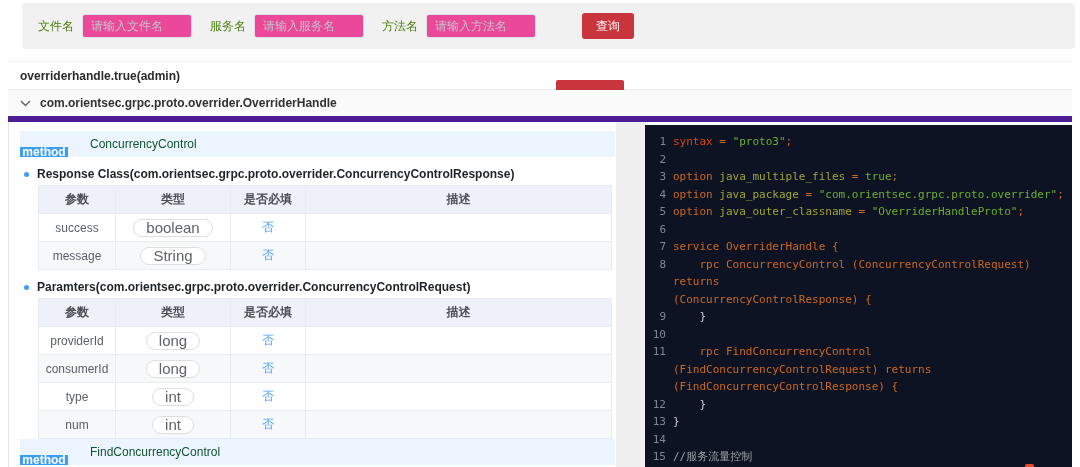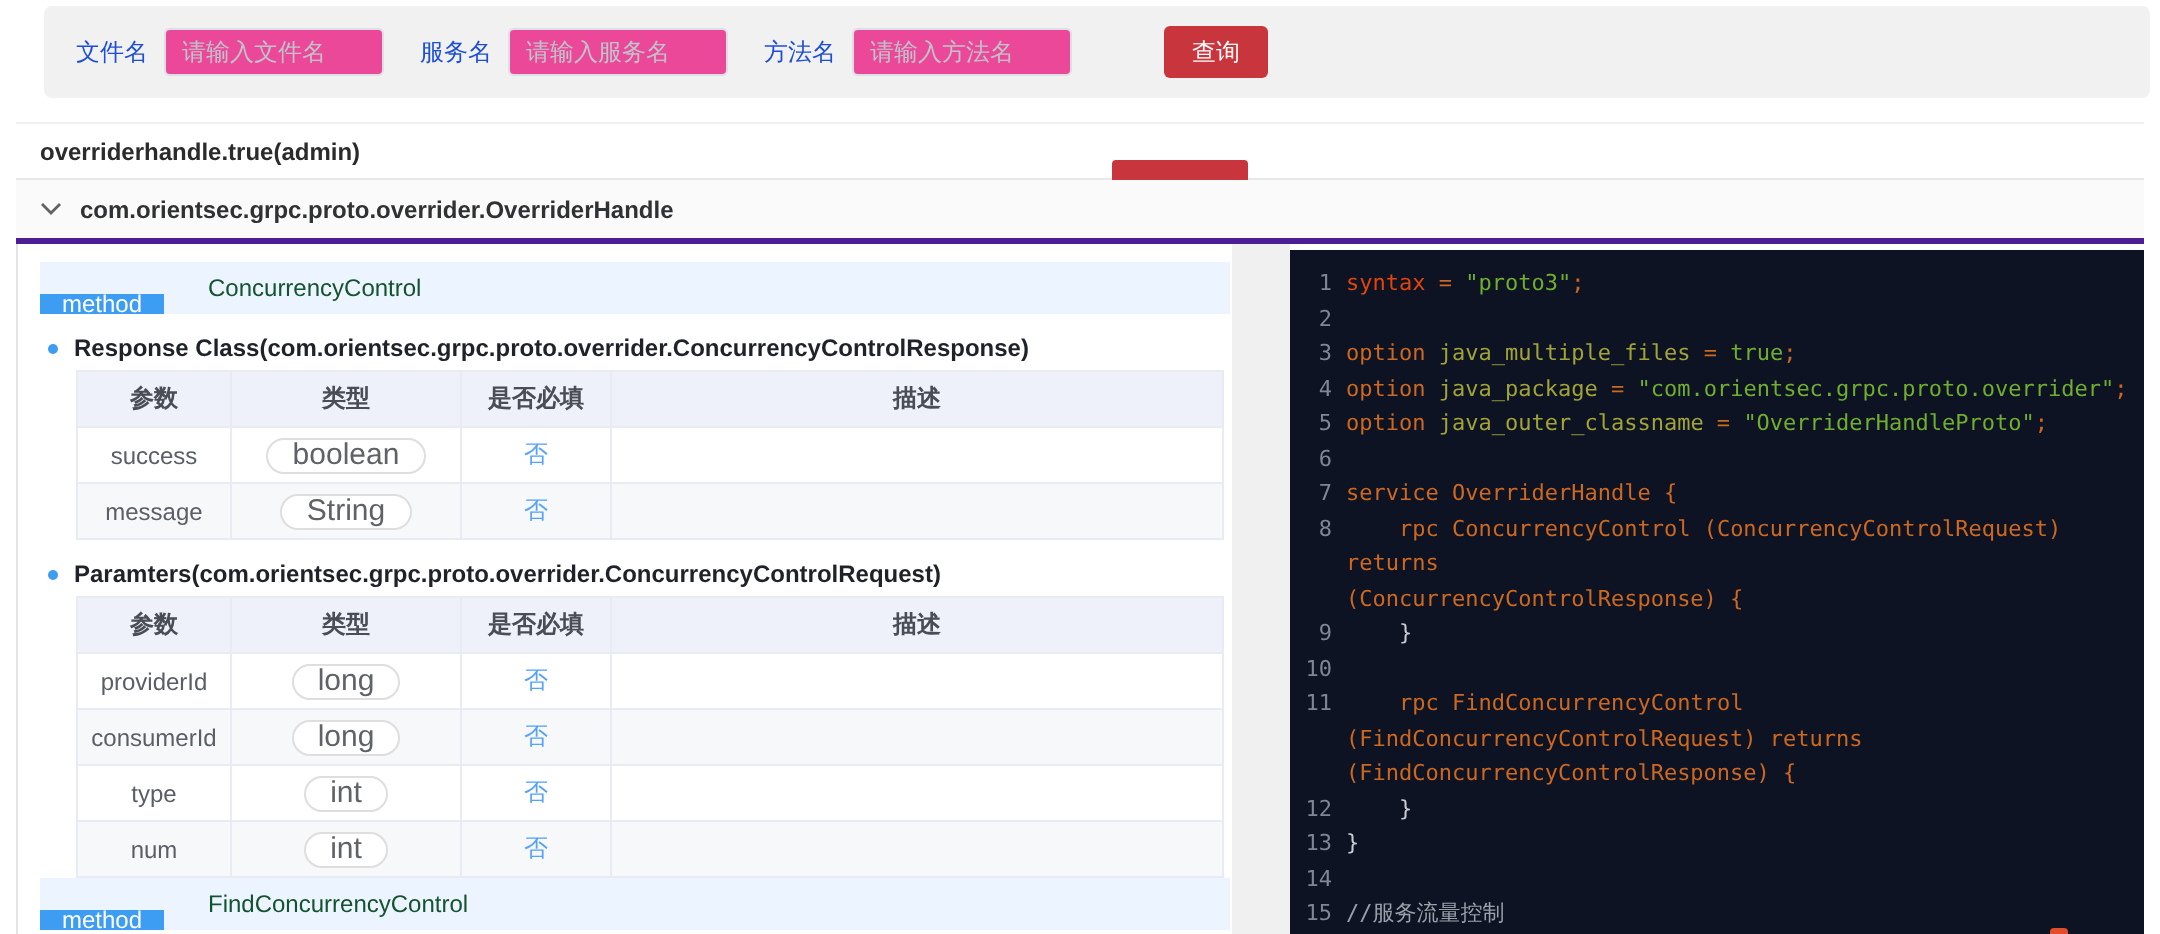--- a/index.html
+++ b/index.html
@@ -3,51 +3,51 @@
 <meta charset="utf-8">
 <style>
   * { margin:0; padding:0; box-sizing:border-box; }
   html,body { width:1080px; height:467px; overflow:hidden; background:#fff;
     font-family:"Liberation Sans","DejaVu Sans",sans-serif; font-size:12px; color:#333; }
 
   
   .filter-bar { position:absolute; left:22px; top:3px; width:1053px; height:46px;
     background:#f1f1f2; border-radius:4px; display:flex; align-items:center; padding-left:16px; }
   .field { display:flex; align-items:center; margin-right:18px; }
-  .field label { color:#1d4ed8; margin-right:8px; }
+  .field label { color:#4d7c0f; margin-right:8px; }
   .field input { width:110px; height:24px; border:1px solid #dcdfe6; border-radius:3px;
     padding:0 8px; font-size:12px; color:#333; background:#ec4899; outline:none;
     font-family:"Liberation Sans","DejaVu Sans",sans-serif; }
   .field input::placeholder { color:#bfc4cc; }
   .btn-red { background:#c9353c; color:#fff; border:none; border-radius:3px;
     height:26px; padding:0 14px; font-size:12px; cursor:pointer;
     font-family:"Liberation Sans","DejaVu Sans",sans-serif; }
   .search-btn { margin-left:28px; }
 
   
   .file-row { position:absolute; left:8px; top:61px; width:1064px; height:29px;
     border-top:1px solid #f0f0f0; border-bottom:1px solid #e8e8e8; background:#fff; }
   .file-title { position:absolute; left:12px; top:7px; font-weight:bold; color:#2b2b2b; }
   .share-btn { position:absolute; left:548px; top:18px; height:30px; padding:12px 10px; border-radius:2px; }
 
   
   .service-row { position:absolute; left:8px; top:90px; width:1064px; height:32px;
-    background:#fafafa; border-bottom:3px solid #4c1d95; display:flex; align-items:center;
+    background:#fafafa; border-bottom:6px solid #4c1d95; display:flex; align-items:center;
     padding-left:12px; cursor:pointer; }
   .chev { width:11px; height:7px; margin-right:9px; flex:0 0 auto; }
   .service-title { font-weight:bold; color:#303133; }
 
   .body-border { position:absolute; left:8px; top:122px; width:1px; height:345px; background:#e4e4e4; }
   .panel-divider { position:absolute; left:616px; top:122px; width:29px; height:345px; background:#f0f0f0; }
 
   
   .left-panel { position:absolute; left:20px; top:131px; width:595px; }
   .method-bar { display:flex; height:26px; background:#ecf5ff; cursor:pointer; }
   .method-bar + * { margin-top:10px; }
-  .method-tag { width:62px; background:#3d9df2; color:#fff; font-weight:normal;
+  .method-tag { width:48px; background:#3d9df2; color:#fff; font-weight:bold;
     display:flex; align-items:center; justify-content:center;margin-top:16px; }
   .method-name { display:flex; align-items:center; padding-left:22px; color:#14532d; }
   .sec-head { display:flex; align-items:center; margin:10px 0 4px 4px; }
   .dot { width:5px; height:5px; border-radius:50%; background:#3d9df2; margin-right:8px; flex:0 0 auto; }
   .sec-head span { font-weight:bold; color:#1f2329; }
   table.params { border-collapse:collapse; margin-left:18px; width:574px; table-layout:fixed; }
   table.params th, table.params td { border:1px solid #e8ebf3; height:28px; text-align:center;
     font-weight:normal; color:#5a5e66; font-size:12px; }
   table.params th { background:#eef1f9; color:#494d55;font-weight:bold; }
   table.params tr:nth-child(even) td { background:#f7f8fa; }

